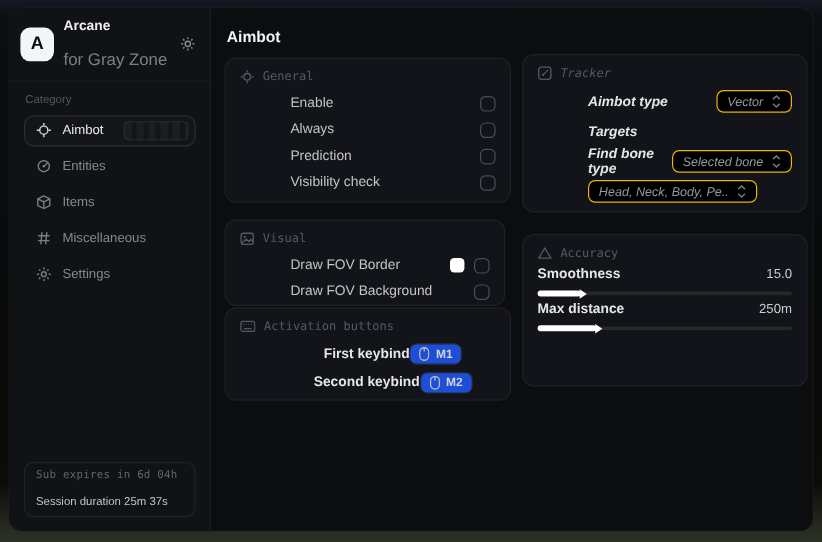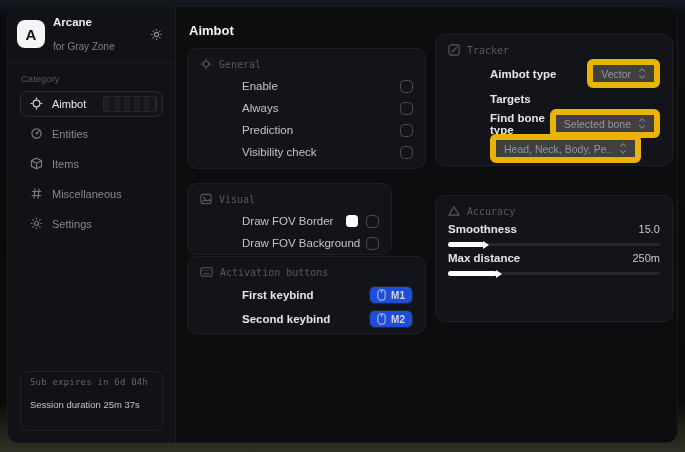--- a/index.html
+++ b/index.html
@@ -12,54 +12,54 @@
   .window {
     position:absolute; left:7px; top:6px; width:671px; height:437px;
     background:#0c0d0f; border:1px solid rgba(255,255,255,0.055);
     border-radius:12px; display:flex; overflow:hidden;
   }
   
   .sidebar { width:168px; background:#111215; border-right:1px solid #1c1e22; display:flex; flex-direction:column; }
   .sb-header { display:flex; align-items:center; gap:8px; padding:9px 12px 9px 9px; border-bottom:1px solid #1b1d21; }
   .logo { width:28px; height:28px; background:#f4f5f6; border-radius:8px; color:#0c0d0f; font-weight:700; font-size:15px; display:flex; align-items:center; justify-content:center; flex:0 0 auto; }
   .app-name { font-size:11.5px; font-weight:700; color:#ededef; line-height:1.2; }
-  .app-sub  { font-size:10px; color:#7d8085; line-height:1.2; margin-top:11px; }
+  .app-sub  { font-size:14px; color:#7d8085; line-height:1.2; margin-top:11px; }
   .hdr-gear { margin-left:auto; color:#888b90; display:flex; }
   .category { font-size:9.5px; color:#54575c; padding:10px 13px 7px; }
   .nav { padding:0 12px; display:flex; flex-direction:column; gap:4px; }
   .nav-item { position:relative; display:flex; align-items:center; gap:9px; height:26px; padding:0 9px; border-radius:8px; font-size:11px; color:#85888d; border:1px solid transparent; cursor:pointer; }
   .nav-item.active { color:#e9eaec; border-color:#2c2e33; background:#141519; }
   .nav-item .nicon { display:flex; color:inherit; opacity:.9; }
   .watermark { position:absolute; right:5px; top:4px; width:54px; height:16px; border:1px solid rgba(140,150,170,0.12); border-radius:4px;
     background:repeating-linear-gradient(90deg, rgba(140,150,170,0.07) 0 6px, transparent 6px 10px); }
-  .sb-footer { margin:auto 12px 11px; border:1px solid #202227; border-radius:8px; padding:5px 9px 20px; }
+  .sb-footer { margin:auto 12px 11px; border:1px solid #202227; border-radius:8px; padding:5px 9px 6px; }
   .f1 { font-family:"DejaVu Sans Mono", monospace; font-size:9px; color:#62666c; letter-spacing:.2px; white-space:nowrap; }
   .f2 { font-size:9.5px; color:#c2c5c9; margin-top:12px; white-space:nowrap; }
   
   .main { flex:1; position:relative; background:#0c0d0f; }
   .page-title { position:absolute; left:13px; top:16px; font-size:13px; font-weight:700; color:#f3f4f6; }
   .card { position:absolute; background:#131419; border:1px solid #1f2126; border-radius:10px; padding:9px 12px; }
   .card-title { display:flex; align-items:center; gap:7px; font-family:"DejaVu Sans Mono", monospace; font-size:10px; color:#56595f; margin-bottom:5px; }
   .card-title .cicon { display:flex; color:#56595f; }
   #card-general    { left:11px;  top:41px;  width:239px; height:121px; }
-  #card-visual     { left:11px;  top:176px; width:205px; height:72px;  }
+  #card-visual     { left:11px;  top:176px; width:234px; height:72px;  }
   #card-activation { left:11px;  top:249px; width:239px; height:78px;  }
-  #card-tracker    { left:259px; top:27px;  width:238px; height:132px; }
+  #card-tracker    { left:259px; top:38px;  width:238px; height:132px;font-style:italic; }
   #card-accuracy   { left:259px; top:188px; width:238px; height:127px; }
   .row { display:flex; align-items:center; justify-content:space-between; height:22px;margin-left:42px; }
   .row-lg { height:25px; }
-  .row-kb { height:24px; }
+  .row-kb { height:24px;justify-content:center; }
   .lbl { font-size:11.5px; color:#c2c4c8; }
   .lbl-strong { font-size:11.5px; font-weight:700; color:#e4e6e9; }
   .checkbox { width:13px; height:13px; border:1.5px solid #4a4d53; border-radius:4.5px; background:transparent; cursor:pointer; flex:0 0 auto; }
   .right-group { display:flex; align-items:center; gap:8px; }
   .swatch { width:12px; height:12px; border-radius:3.5px; cursor:pointer; }
   .keybtn { display:flex; align-items:center; gap:5px; background:#1d4ed8; border:1px solid #26282d; border-radius:6px; padding:2px 7px; font-size:10px; font-weight:700; color:#d3d5d9; cursor:pointer; }
   .keybtn .micon { display:flex; color:#b9bcc1; }
-  .pill { display:flex; align-items:center; gap:7px; background:#404040; border:6px solid #eab308; border-radius:6px; padding:2.5px 8px; font-size:10.5px; color:#94979e; cursor:pointer; white-space:nowrap; }
+  .pill { display:flex; align-items:center; gap:7px; background:#000000; border:1px solid #eab308; border-radius:6px; padding:2.5px 8px; font-size:10.5px; color:#94979e; cursor:pointer; white-space:nowrap; }
   .pill .uicon { display:flex; color:#787c82; }
   .acc-head { display:flex; align-items:baseline; justify-content:space-between; margin-top:6px; }
   .acc-val { font-size:11px; color:#c9ccd1; }
   .slider { position:relative; height:3px; background:#26282c; border-radius:2px; margin:8px 0 3px; cursor:pointer; }
   .slider-fill { position:absolute; left:0; top:-1px; height:5px; background:#fff; border-radius:3px; }
   .slider-fill::after { content:""; position:absolute; right:-5px; top:50%; transform:translateY(-50%); width:0; height:0;
     border-left:6px solid #fff; border-top:4.5px solid transparent; border-bottom:4.5px solid transparent; }
   svg { display:block; }
 </style>
 </head>

